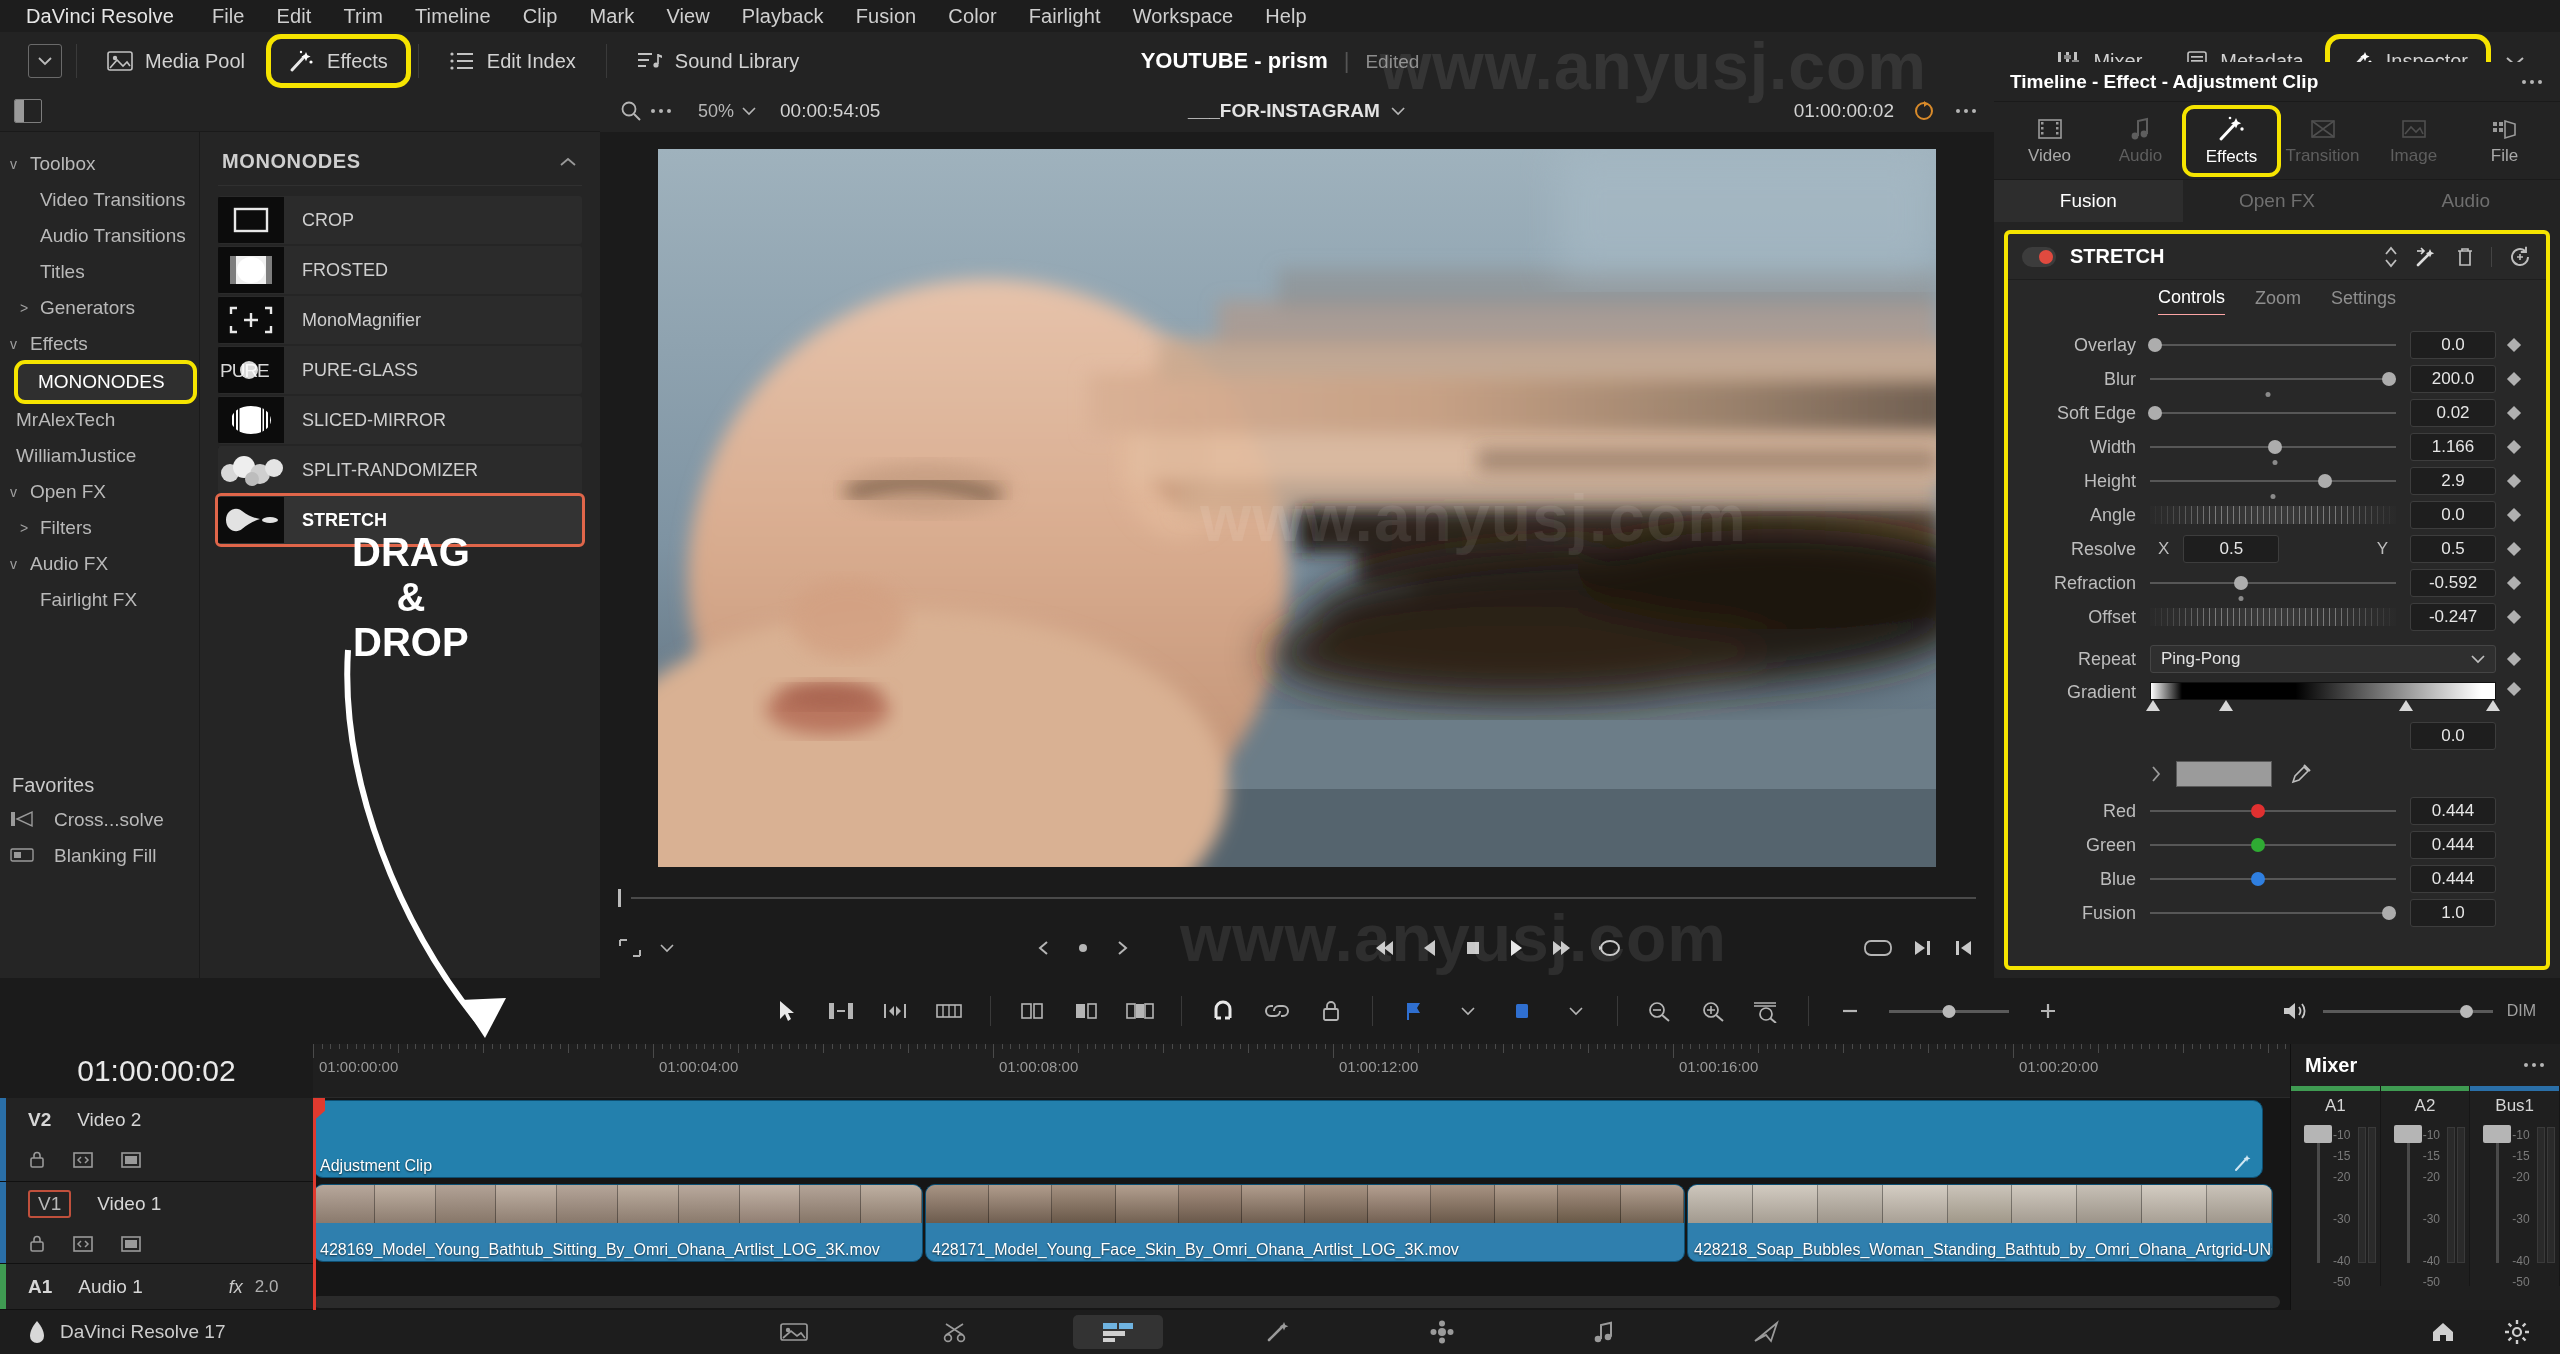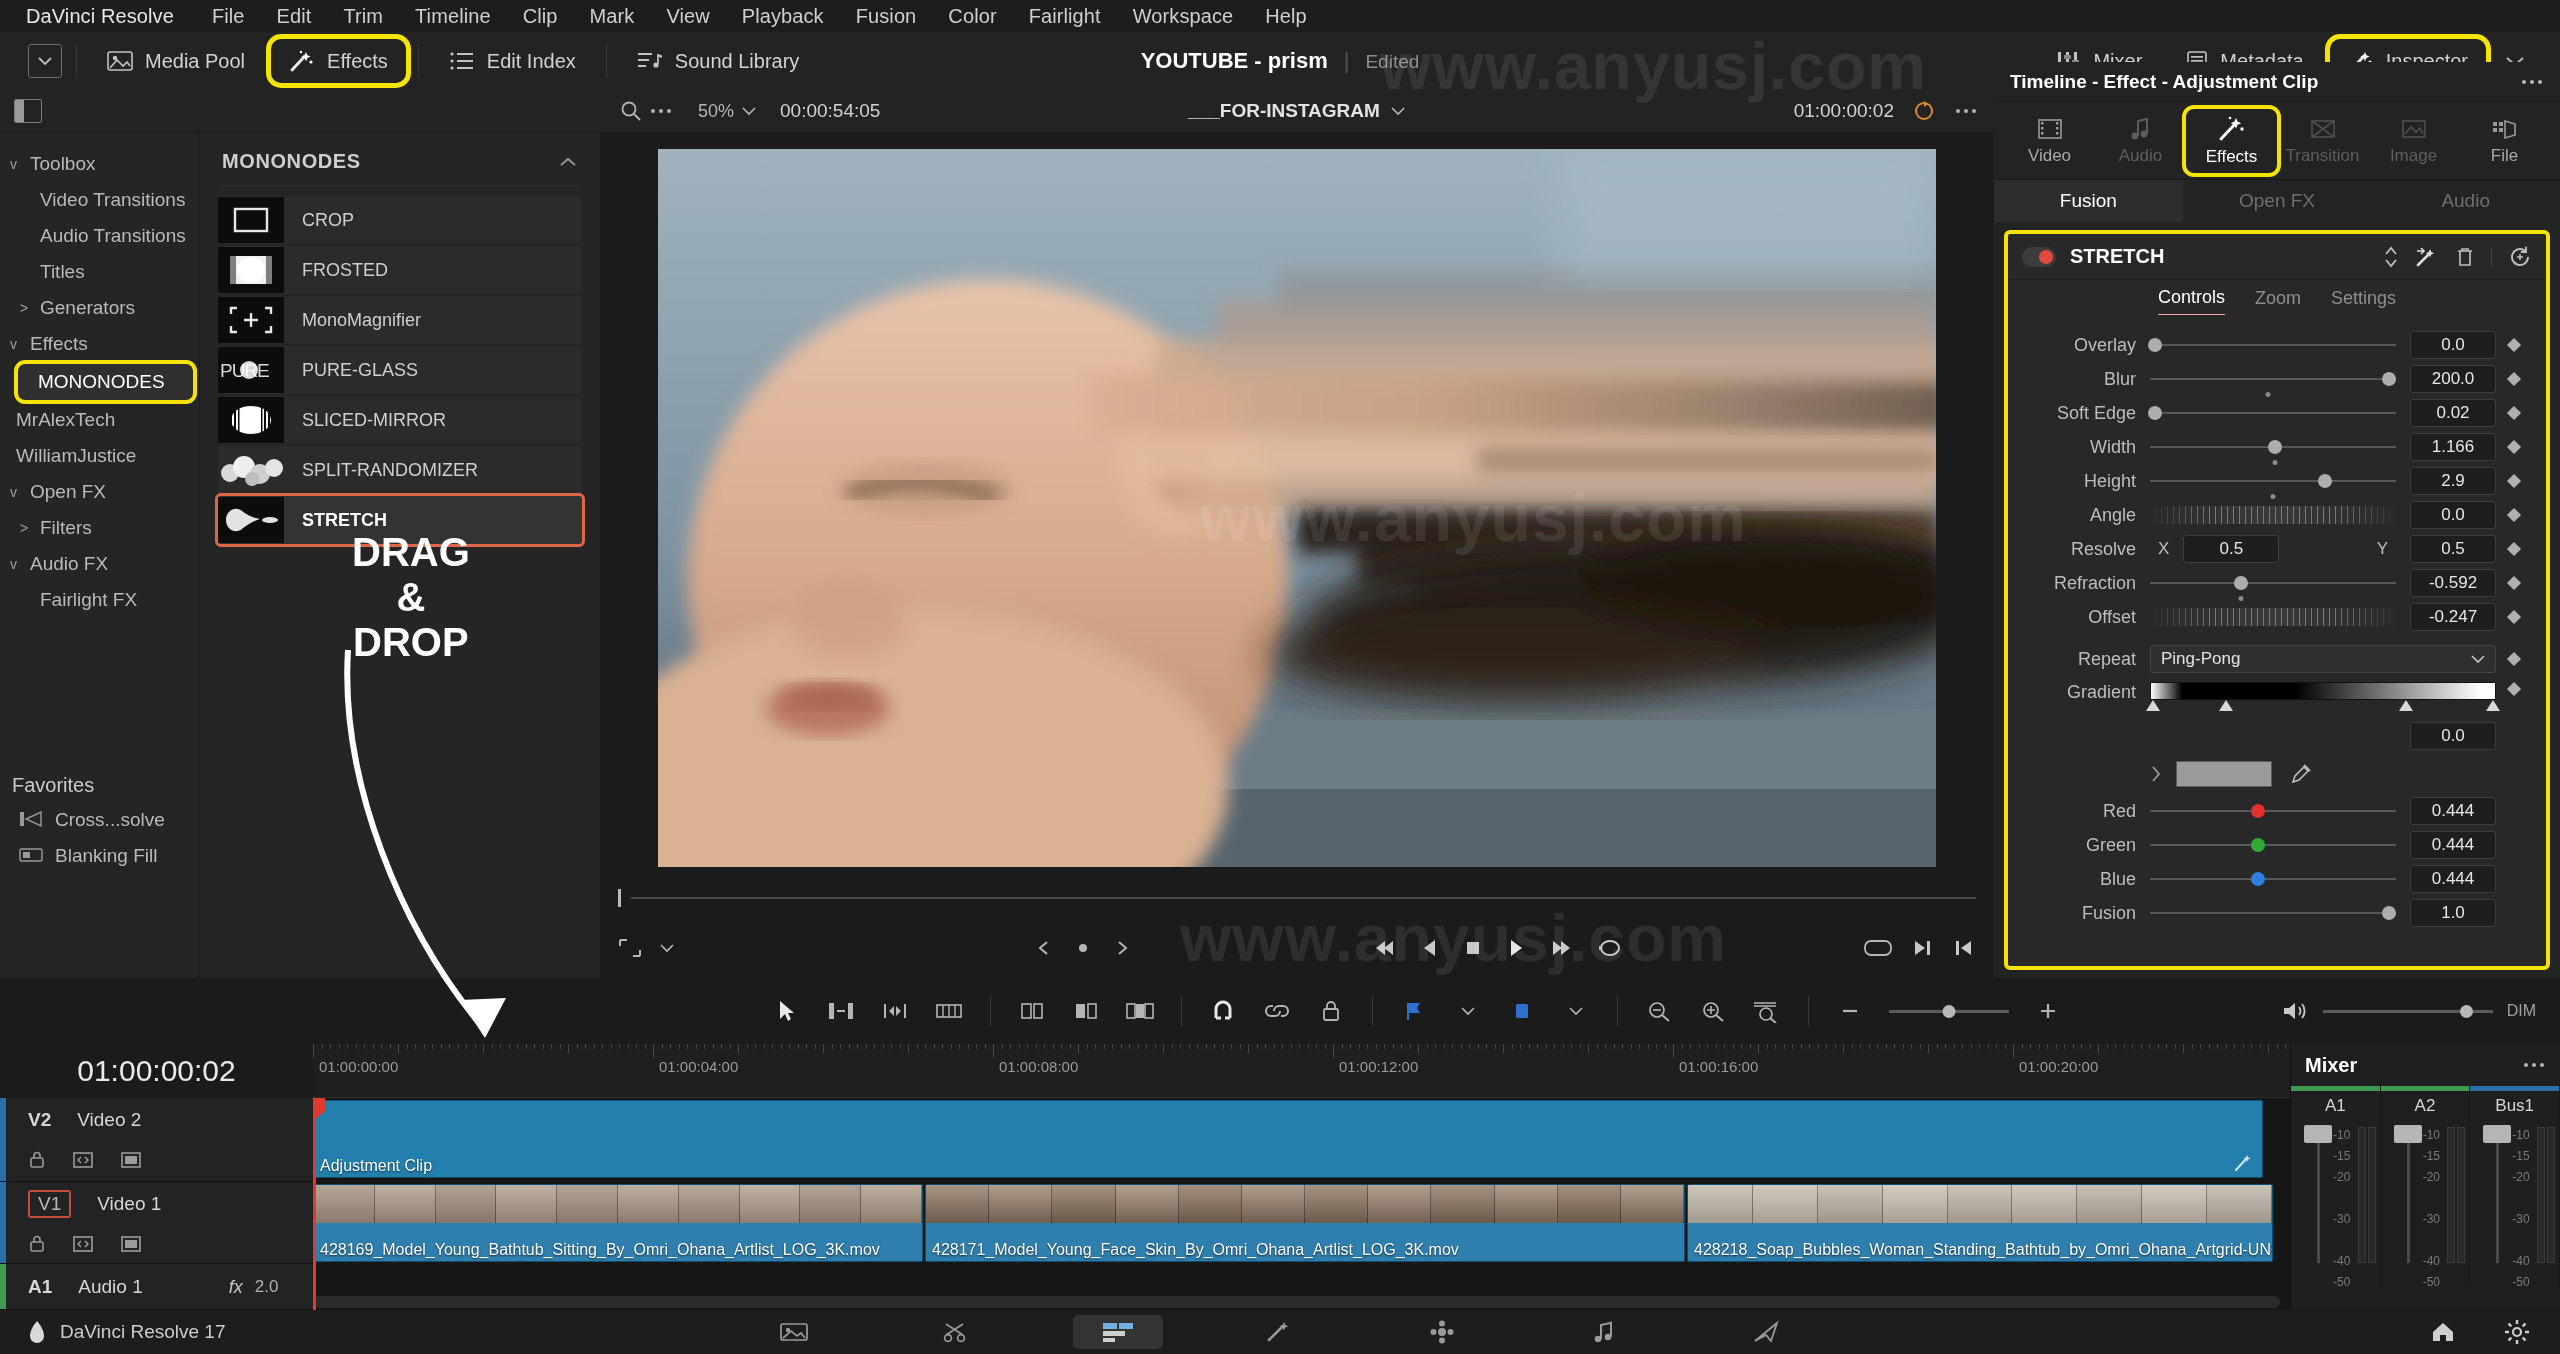--- a/index.html
+++ b/index.html
@@ -81,21 +81,21 @@
     color: #b9b9b9; white-space: nowrap;
   }
   .tree-row .arrow { width: 20px; font-size: 14px; color: #a0a0a0; flex: none; }
   .tree-row.indent1 { padding-left: 40px; }
   .tree-row.indent2 { padding-left: 16px; }
   .tree-row.sel {
     background: #2f2f2f; outline: 4px solid #f5e400; border-radius: 7px;
     margin: 2px 6px 2px 18px; padding-left: 20px; color: #fff; height: 36px;
   }
   .fav-title { padding-left: 12px; color: #c9c9c9; font-size: 20px; height: 34px; display:flex; align-items:center;}
-  .fav-row { display:flex; align-items:center; gap: 10px; height: 36px; padding-left: 10px; font-size: 19px; color:#b9b9b9;margin-left:9px;}
+  .fav-row { display:flex; align-items:center; gap: 18px; height: 36px; padding-left: 10px; font-size: 19px; color:#b9b9b9;}
   .fav-ic { width: 26px; height: 20px; flex:none; }
 
   .fx-list { flex: 1; background: #252525; padding: 0 18px; }
   .fx-list-title {
     font-size: 20px; color: #cfcfcf; letter-spacing: .6px; font-weight: bold;
     padding: 18px 4px 12px 4px; display: flex; justify-content: space-between; align-items: center;
   }
   .fx-list-rule { height: 1px; background: #303030; margin-bottom: 10px; }
   .fx-item {
     display: flex; align-items: center; height: 48px; margin-bottom: 2px;
@@ -263,21 +263,21 @@
   .tl-headers { width: 313px; }
   .trk-head { border-bottom: 1px solid #111; background: #232323; position: relative; }
   .trk-head .bar { position:absolute; left:0; top:0; width:6px; height:100%; }
   .trk-name { display: flex; align-items: center; height: 44px; padding-left: 28px; gap: 26px; }
   .trk-id { font-size: 19px; color: #d6d6d6; font-weight: bold; }
   .trk-id.box { border: 2px solid #c0503c; border-radius: 3px; padding: 1px 8px; color:#b9b9b9; font-weight:normal;}
   .trk-label { font-size: 19px; color: #d6d6d6; }
   .trk-icons { display: flex; align-items: center; height: 36px; padding-left: 28px; gap: 26px; }
   .tl-tracks { flex: 1; position: relative; background: #161616; overflow: hidden; }
 
-  .clip { position: absolute; border: 1px solid #0d4f72; border-radius: 2px; overflow: hidden; }
+  .clip { position: absolute; border: 1px solid #0d4f72; border-radius: 10px; overflow: hidden; }
   .clip-adj { background: #2380ad; }
   .clip-name {
     position: absolute; bottom: 2px; left: 6px; font-size: 16px; color: #fff;
     white-space: nowrap; text-shadow: 0 1px 2px rgba(0,0,0,.7);
   }
   .clip-vid { background: #2f7fae; }
   .filmstrip { position: absolute; top:0; left:0; right:0; height: 38px; display:flex; }
   .frame { flex: 1; border-right: 1px solid rgba(0,0,0,.35); }
   .playhead { position: absolute; top: 0; bottom: 0; width: 3px; background: #e03a2f; z-index: 20; }
   .playhead-flag { position: absolute; top: 0; left: -9px; width: 21px; height: 22px; background: #e03a2f; clip-path: polygon(0 0,100% 0,100% 58%,50% 100%,0 58%); }

